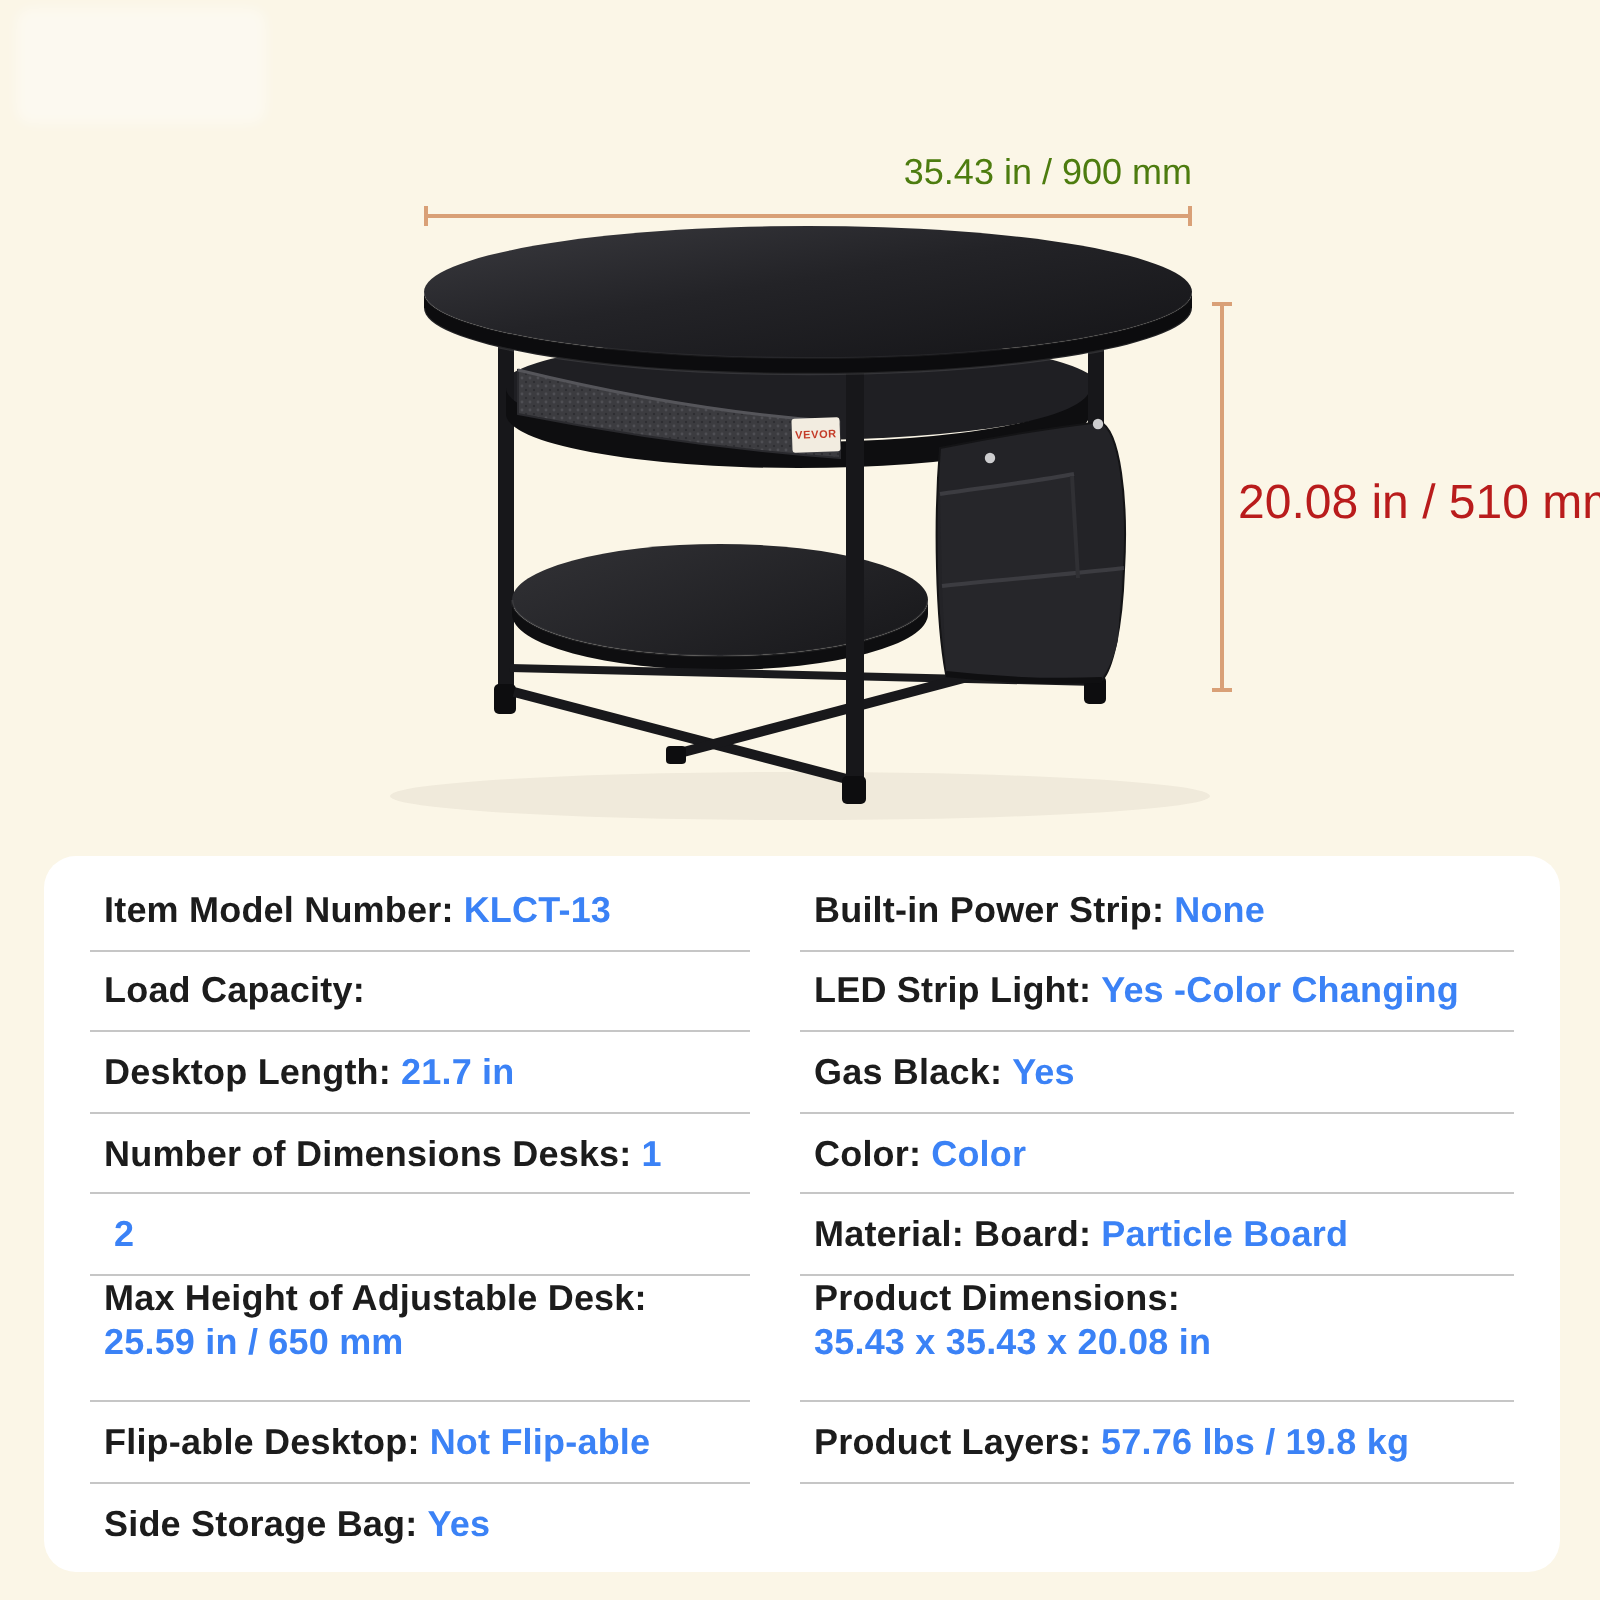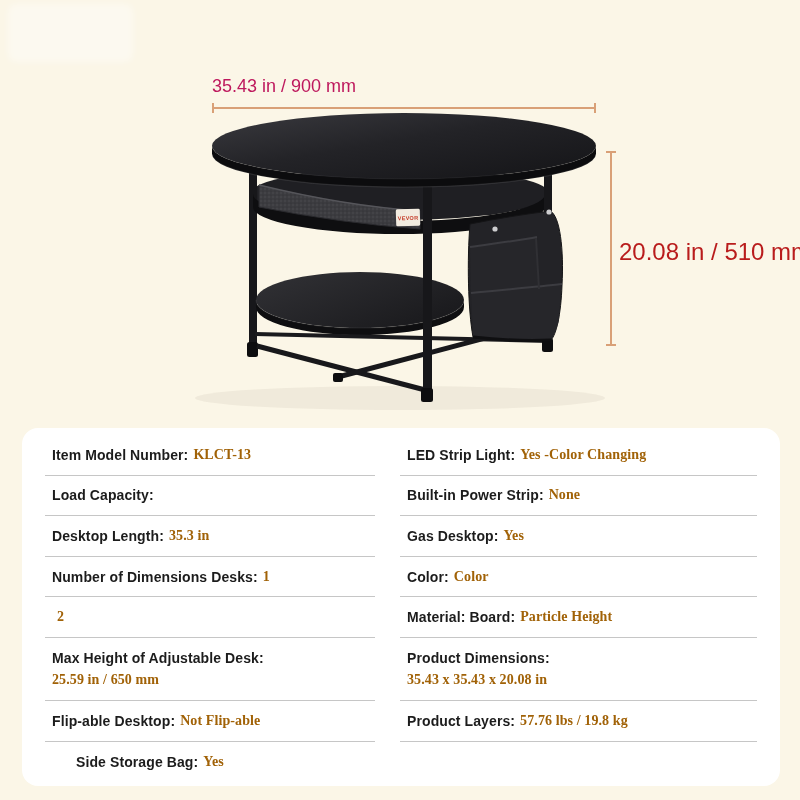--- a/index.html
+++ b/index.html
@@ -23,21 +23,21 @@
     position:absolute; left:396px; top:209px; width:24px; height:17px;
     background:#F2ECE0; border-radius:1.5px;
     color:#C43B28; font-size:5.5px; font-weight:700; letter-spacing:.3px;
     display:flex; align-items:center; justify-content:center;
     transform:rotate(-2deg);
   }
 
   
   .dim-h-label {
     position:absolute; left:212px; top:76px; width:384px;
-    text-align:left; font-size:18px; color:#be185d; white-space:nowrap;
+    text-align:right; font-size:18px; color:#4d7c0f; white-space:nowrap;
   }
   .dim-h-line {
     position:absolute; left:212px; top:107px; width:384px; height:2px;
     background:#D9A077;
   }
   .dim-h-line::before, .dim-h-line::after {
     content:""; position:absolute; width:2px; height:10px; top:-4px; background:#D9A077;
   }
   .dim-h-line::before { left:0; }
   .dim-h-line::after { right:0; }
@@ -62,30 +62,30 @@
     background:#FFFFFF; border-radius:16px;
     box-sizing:border-box; padding:7px 23px 0 23px;
   }
   .spec-cols { display:flex; }
   .col-left  { width:330px; }
   .col-right { width:357px; margin-left:25px; }
   .spec-row {
     display:flex; align-items:center;
     height:40.6px; box-sizing:border-box; padding-left:7px;
     border-bottom:1px solid #C6C6C6;
-    font-size:14px; font-weight:700; letter-spacing:0.1px;
+    font-size:18px; font-weight:700; letter-spacing:0.1px;
     line-height:22px;
   }
-  .spec-row.no-border { border-bottom:none;margin-left:24px; }
+  .spec-row.no-border { border-bottom:none; }
   .spec-row.two-line {
     height:63.5px; flex-direction:column;
-    align-items:flex-start; justify-content:center;
+    align-items:flex-start; justify-content:flex-start;
   }
   .lbl { color:#1C1C1C; white-space:nowrap; }
-  .val { color:#a16207; white-space:nowrap; margin-left:5px;font-family:Liberation Serif, serif; }
+  .val { color:#3b82f6; white-space:nowrap; margin-left:5px; }
   .two-line .val { margin-left:0; }
 </style>
 </head>
 <body>
 
 <div class="product-area">
 
   <div class="watermark"></div>
 
   <svg class="table-svg" width="800" height="430" viewBox="0 0 800 430">
@@ -169,21 +169,21 @@
     <div class="col-left">
       <div class="spec-row">
         <span class="lbl">Item Model Number:</span>
         <span class="val">KLCT-13</span>
       </div>
       <div class="spec-row">
         <span class="lbl">Load Capacity:</span>
       </div>
       <div class="spec-row">
         <span class="lbl">Desktop Length:</span>
-        <span class="val">35.3 in</span>
+        <span class="val">21.7 in</span>
       </div>
       <div class="spec-row">
         <span class="lbl">Number of Dimensions Desks:</span>
         <span class="val">1</span>
       </div>
       <div class="spec-row">
         <span class="val">2</span>
       </div>
       <div class="spec-row two-line">
         <span class="lbl">Max Height of Adjustable Desk:</span>
@@ -194,38 +194,38 @@
         <span class="val">Not Flip-able</span>
       </div>
       <div class="spec-row no-border">
         <span class="lbl">Side Storage Bag:</span>
         <span class="val">Yes</span>
       </div>
     </div>
 
     <div class="col-right">
       <div class="spec-row">
+        <span class="lbl">Built-in Power Strip:</span>
+        <span class="val">None</span>
+      </div>
+      <div class="spec-row">
         <span class="lbl">LED Strip Light:</span>
         <span class="val">Yes -Color Changing</span>
       </div>
       <div class="spec-row">
-        <span class="lbl">Built-in Power Strip:</span>
-        <span class="val">None</span>
-      </div>
-      <div class="spec-row">
-        <span class="lbl">Gas Desktop:</span>
+        <span class="lbl">Gas Black:</span>
         <span class="val">Yes</span>
       </div>
       <div class="spec-row">
         <span class="lbl">Color:</span>
         <span class="val">Color</span>
       </div>
       <div class="spec-row">
         <span class="lbl">Material: Board:</span>
-        <span class="val">Particle Height</span>
+        <span class="val">Particle Board</span>
       </div>
       <div class="spec-row two-line">
         <span class="lbl">Product Dimensions:</span>
         <span class="val">35.43 x 35.43 x 20.08 in</span>
       </div>
       <div class="spec-row">
         <span class="lbl">Product Layers:</span>
         <span class="val">57.76 lbs / 19.8 kg</span>
       </div>
       <div class="spec-row no-border"></div>

